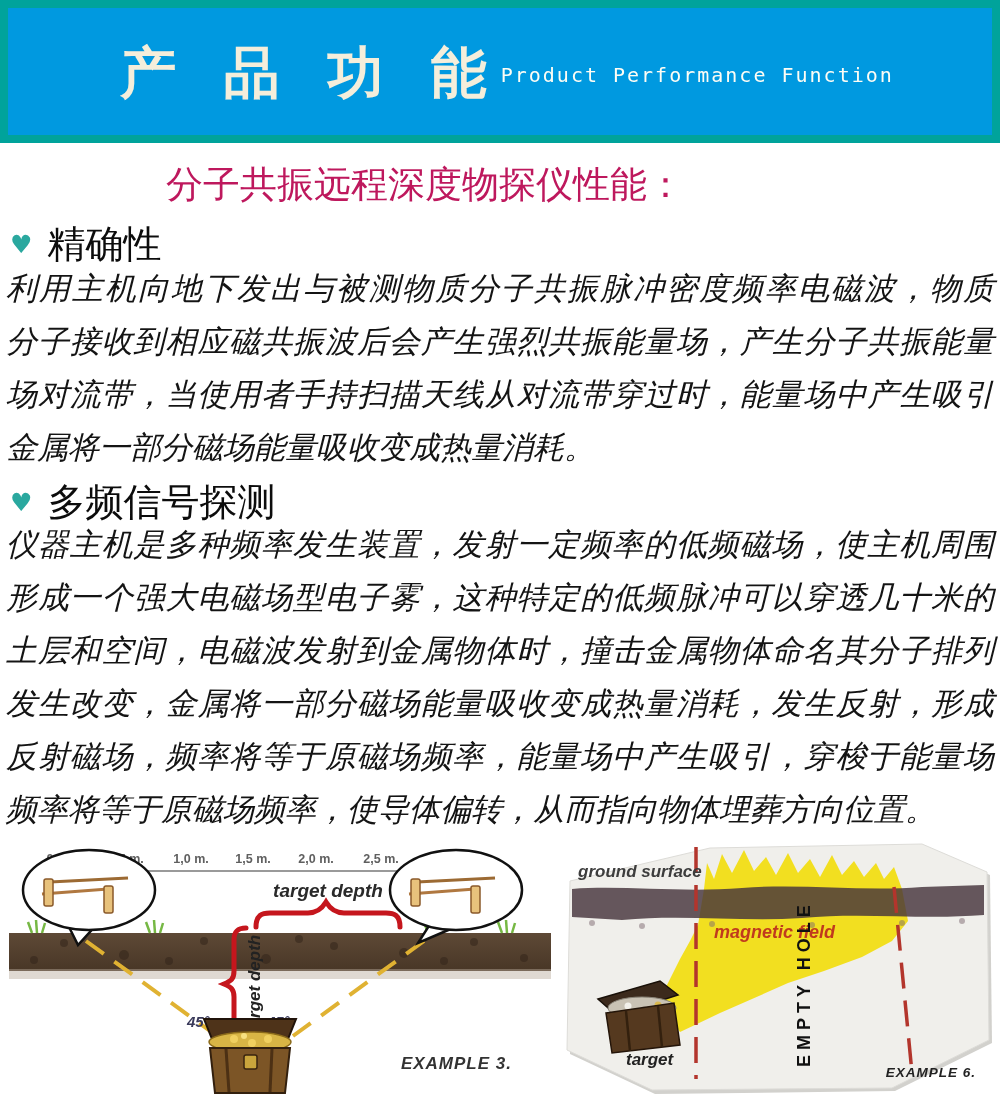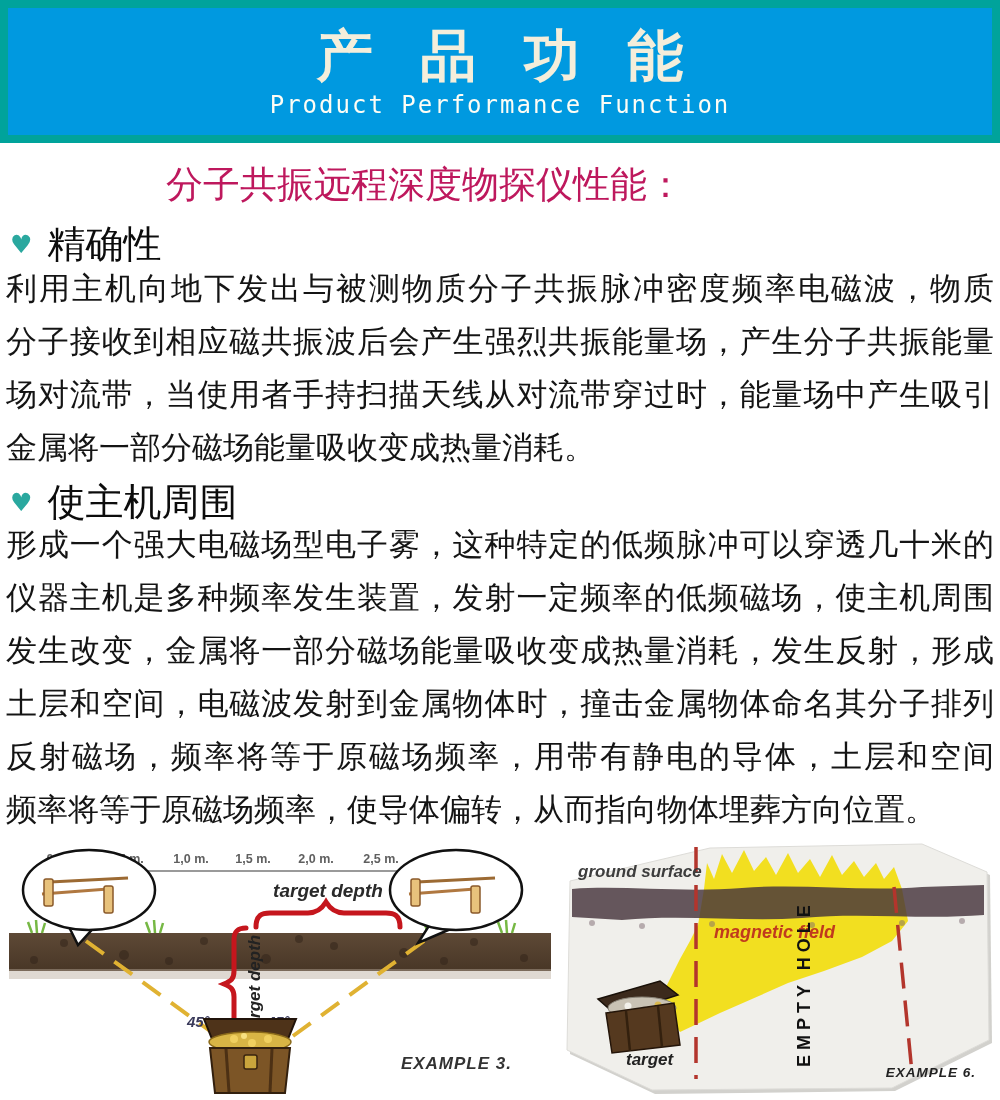--- a/index.html
+++ b/index.html
@@ -1,35 +1,35 @@
 <!DOCTYPE html>
 <html><head>
 <meta charset="utf-8">
 <style>
   html,body{margin:0;padding:0;background:#fff;}
   .page{position:relative;width:1000px;height:1100px;background:#fff;overflow:hidden;
         font-family:"DejaVu Serif",serif;}
   
   .banner{position:absolute;top:0;left:0;width:1000px;height:143px;background:#00a39b;
           box-sizing:border-box;padding:8px;}
-  .banner-inner{width:100%;height:100%;background:#0099e0;display:flex;flex-direction:column;
+  .banner-inner{width:100%;height:100%;background:#0099e0;display:flex;flex-direction:row;
           align-items:center;justify-content:center;}
   .banner-title{font-size:56px;line-height:60px;color:#f4eedb;font-weight:bold;
           letter-spacing:14px;text-indent:14px;font-family:"DejaVu Serif",serif;}
-  .banner-sub{font-size:24px;color:#fdfdf5;margin-top:6px;letter-spacing:2px;
+  .banner-sub{font-size:20px;color:#fdfdf5;margin-top:6px;letter-spacing:2px;
           font-family:"DejaVu Sans Mono",monospace;}
   
   .heading{position:absolute;top:160px;left:0;width:1000px;text-align:center;
           box-sizing:border-box;padding-right:150px;font-size:37px;color:#be185d;}
   .bullet{position:absolute;left:10px;display:flex;align-items:center;gap:15px;}
   .bullet .heart{color:#2aa89f;font-size:25px;font-family:"DejaVu Sans",sans-serif;line-height:1;}
   .bullet .blabel{font-size:38px;color:#0c0c0c;}
   .para{position:absolute;left:6px;right:6px;}
   .para .line{font-size:31px;line-height:53px;color:#141414;text-align:justify;
-          text-align-last:justify;}
+          text-align-last:justify;font-style:italic;}
   .para .line.last{text-align-last:left;}
   
   .fig{position:absolute;}
   svg text{font-family:"Liberation Sans",sans-serif;}
 </style>
 </head>
 <body>
 
 <div class="page">
 
@@ -48,28 +48,28 @@
   </div>
   <div class="para" style="top:262px;">
     <div class="line">利用主机向地下发出与被测物质分子共振脉冲密度频率电磁波，物质</div>
     <div class="line">分子接收到相应磁共振波后会产生强烈共振能量场，产生分子共振能量</div>
     <div class="line">场对流带，当使用者手持扫描天线从对流带穿过时，能量场中产生吸引</div>
     <div class="line last">金属将一部分磁场能量吸收变成热量消耗。</div>
   </div>
 
   <div class="bullet" style="top:477px;">
     <span class="heart">♥</span>
-    <span class="blabel">使主机周围</span>
+    <span class="blabel">多频信号探测</span>
   </div>
   <div class="para" style="top:518px;">
+    <div class="line">仪器主机是多种频率发生装置，发射一定频率的低频磁场，使主机周围</div>
     <div class="line">形成一个强大电磁场型电子雾，这种特定的低频脉冲可以穿透几十米的</div>
-    <div class="line">仪器主机是多种频率发生装置，发射一定频率的低频磁场，使主机周围</div>
+    <div class="line">土层和空间，电磁波发射到金属物体时，撞击金属物体命名其分子排列</div>
     <div class="line">发生改变，金属将一部分磁场能量吸收变成热量消耗，发生反射，形成</div>
-    <div class="line">土层和空间，电磁波发射到金属物体时，撞击金属物体命名其分子排列</div>
-    <div class="line">反射磁场，频率将等于原磁场频率，用带有静电的导体，土层和空间</div>
+    <div class="line">反射磁场，频率将等于原磁场频率，能量场中产生吸引，穿梭于能量场</div>
     <div class="line last">频率将等于原磁场频率，使导体偏转，从而指向物体埋葬方向位置。</div>
   </div>
 
   <div class="fig" style="top:843px;left:4px;">
   <svg width="552" height="252" viewBox="0 0 552 252">
     <defs>
       <linearGradient id="soilgrad" x1="0" y1="0" x2="0" y2="1">
         <stop offset="0" stop-color="#5e4936"></stop>
             <stop offset="1" stop-color="#483626"></stop>
       </linearGradient>

